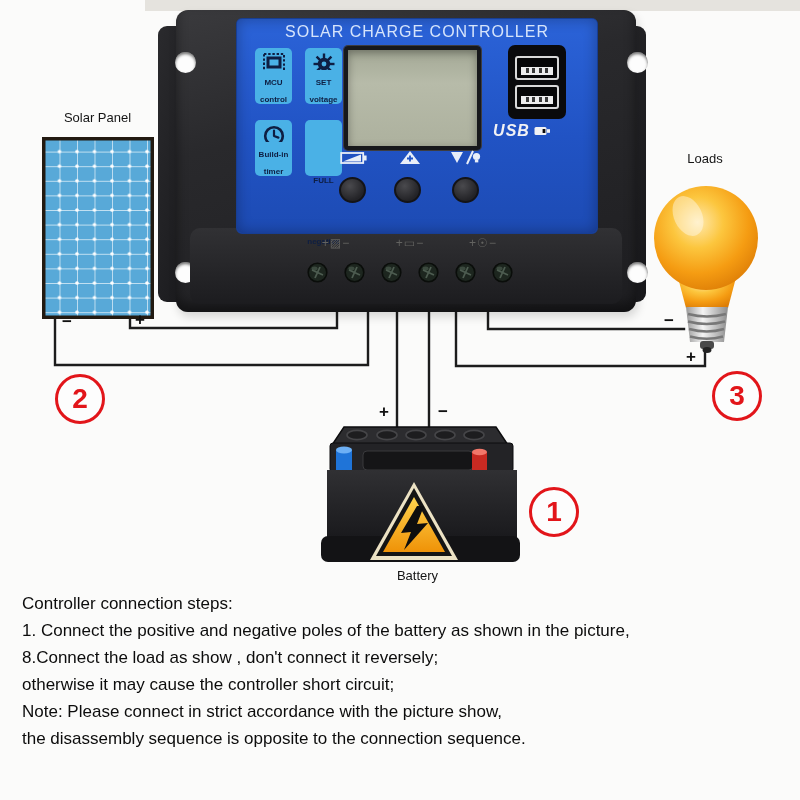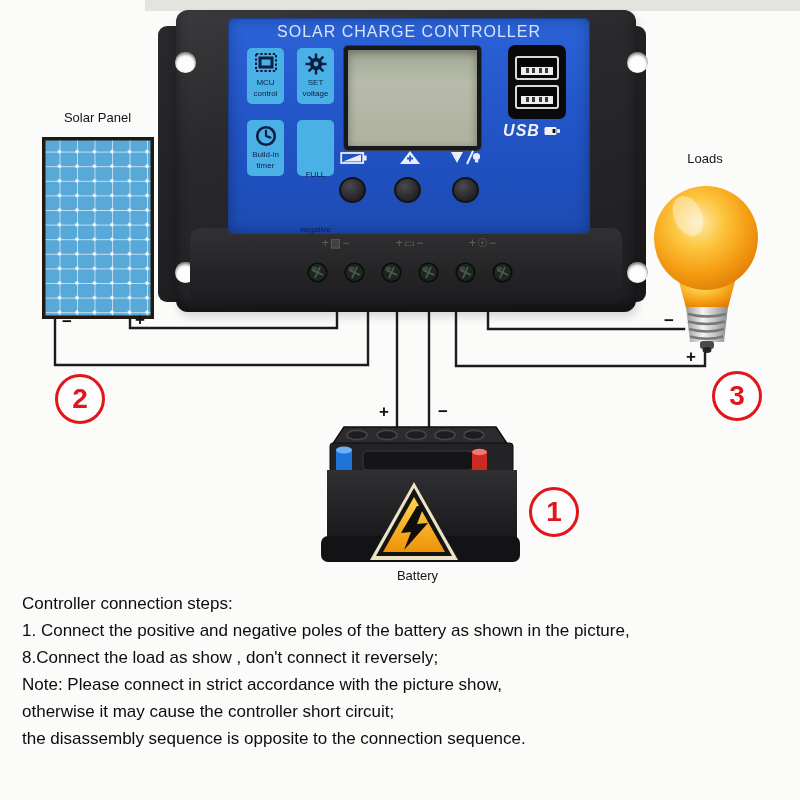--- a/index.html
+++ b/index.html
@@ -15,41 +15,41 @@
   
   .ear{position:absolute;width:38px;height:276px;top:26px;border-radius:9px;
        background:linear-gradient(100deg,#2a2a2d,#18181b);}
   .hole{position:absolute;width:21px;height:21px;border-radius:50%;background:#fdfdfd;
         box-shadow:inset 0 2px 3px rgba(0,0,0,.55);}
   .ctl-body{position:absolute;left:176px;top:10px;width:460px;height:302px;border-radius:12px;
         background:linear-gradient(165deg,#3a3a3d 0%,#29292c 35%,#1e1e21 100%);
         box-shadow:inset 0 -8px 12px rgba(0,0,0,.45), 2px 5px 10px rgba(0,0,0,.15);}
   .term-strip{position:absolute;left:190px;top:228px;width:432px;height:76px;border-radius:10px;
         background:linear-gradient(180deg,#313134 0%,#1c1c1f 100%);}
-  .blue-face{position:absolute;left:228px;top:18px;width:360px;height:214px;border-radius:6px;
+  .blue-face{position:absolute;left:236px;top:18px;width:360px;height:214px;border-radius:6px;
         background:linear-gradient(180deg,#2b63d8 0%,#2153c4 55%,#1d4bb4 100%);
         box-shadow:inset 0 0 14px rgba(0,0,10,.3);border:1px solid #173e94;}
   .ctl-title{position:absolute;left:0;top:4px;width:100%;text-align:center;font-size:16px;
         letter-spacing:1px;color:#d6e4fb;}
   .tile{position:absolute;width:37px;height:56px;border-radius:5px;background:#4ab1e6;
         display:flex;flex-direction:column;align-items:center;justify-content:flex-start;padding-top:4px;box-sizing:border-box;}
-  .tile .tlabel{font-size:8px;font-weight:normal;color:#0e1e42;line-height:9px;text-align:center;margin-top:2px;}
+  .tile .tlabel{font-size:8px;font-weight:bold;color:#0e1e42;line-height:9px;text-align:center;margin-top:8px;}
   .lcd{position:absolute;left:344px;top:46px;width:137px;height:104px;box-sizing:border-box;
        background:linear-gradient(180deg,#a4a996 0%,#b7bba9 35%,#adb19e 100%);
        border:4px solid #17181b;border-radius:4px;box-shadow:0 0 0 1px #3c3c40, inset 0 3px 8px rgba(0,0,0,.35);}
   .ctl-btn{position:absolute;width:27px;height:26px;border-radius:50%;top:177px;
        background:radial-gradient(circle at 38% 32%,#4a4a4e,#232327 70%);border:2px solid #141417;box-sizing:border-box;}
   .usb-block{position:absolute;left:508px;top:45px;width:58px;height:74px;border-radius:7px;background:#0a0a0c;
        display:flex;flex-direction:column;align-items:center;justify-content:center;gap:5px;}
   .usb-port{width:44px;height:24px;background:#060607;border:2px solid #d9d9d9;border-radius:3px;
        position:relative;box-sizing:border-box;}
   .usb-tongue{position:absolute;left:4px;right:4px;bottom:3px;height:8px;background:#ededed;
        display:flex;align-items:center;justify-content:space-around;padding:0 3px;}
   .usb-pin{width:3px;height:5px;background:#3a3a3a;}
-  .usb-label{position:absolute;left:497px;top:122px;width:70px;display:flex;align-items:center;justify-content:center;gap:4px;
+  .usb-label{position:absolute;left:487px;top:122px;width:70px;display:flex;align-items:center;justify-content:center;gap:4px;
        color:#f2f2f4;font-size:16px;font-weight:bold;font-style:italic;letter-spacing:1px;}
   .term-label{position:absolute;top:236px;width:60px;text-align:center;font-size:12px;color:#636360;letter-spacing:1px;}
   .screw{position:absolute;top:262px;width:21px;height:21px;}
   
   #instructions{position:absolute;left:22px;top:590px;width:770px;}
   .instr-line{font-size:17px;color:#0c0c0c;height:27px;line-height:27px;white-space:nowrap;}
   .indent{padding-left:16px;}
   .top-strip{position:absolute;left:145px;top:0;width:655px;height:11px;background:#d8d5cf;opacity:.65;}
 </style>
 </head>
@@ -314,18 +314,18 @@
     <span>2</span>
   </div>
   <div class="marker" style="left:712px;top:371px;">
     <span>3</span>
   </div>
 
   <div id="instructions">
     <div class="instr-line">Controller connection steps:</div>
     <div class="instr-line">1. Connect the positive and negative poles of the battery as shown in the picture,</div>
     <div class="instr-line">8.Connect the load as show , don't connect it reversely;</div>
+    <div class="instr-line">otherwise it may cause the controller short circuit;</div>
     <div class="instr-line">Note: Please connect in strict accordance with the picture show,</div>
-    <div class="instr-line">otherwise it may cause the controller short circuit;</div>
     <div class="instr-line">the disassembly sequence is opposite to the connection sequence.</div>
   </div>
 
 </div>
 
 </body></html>

